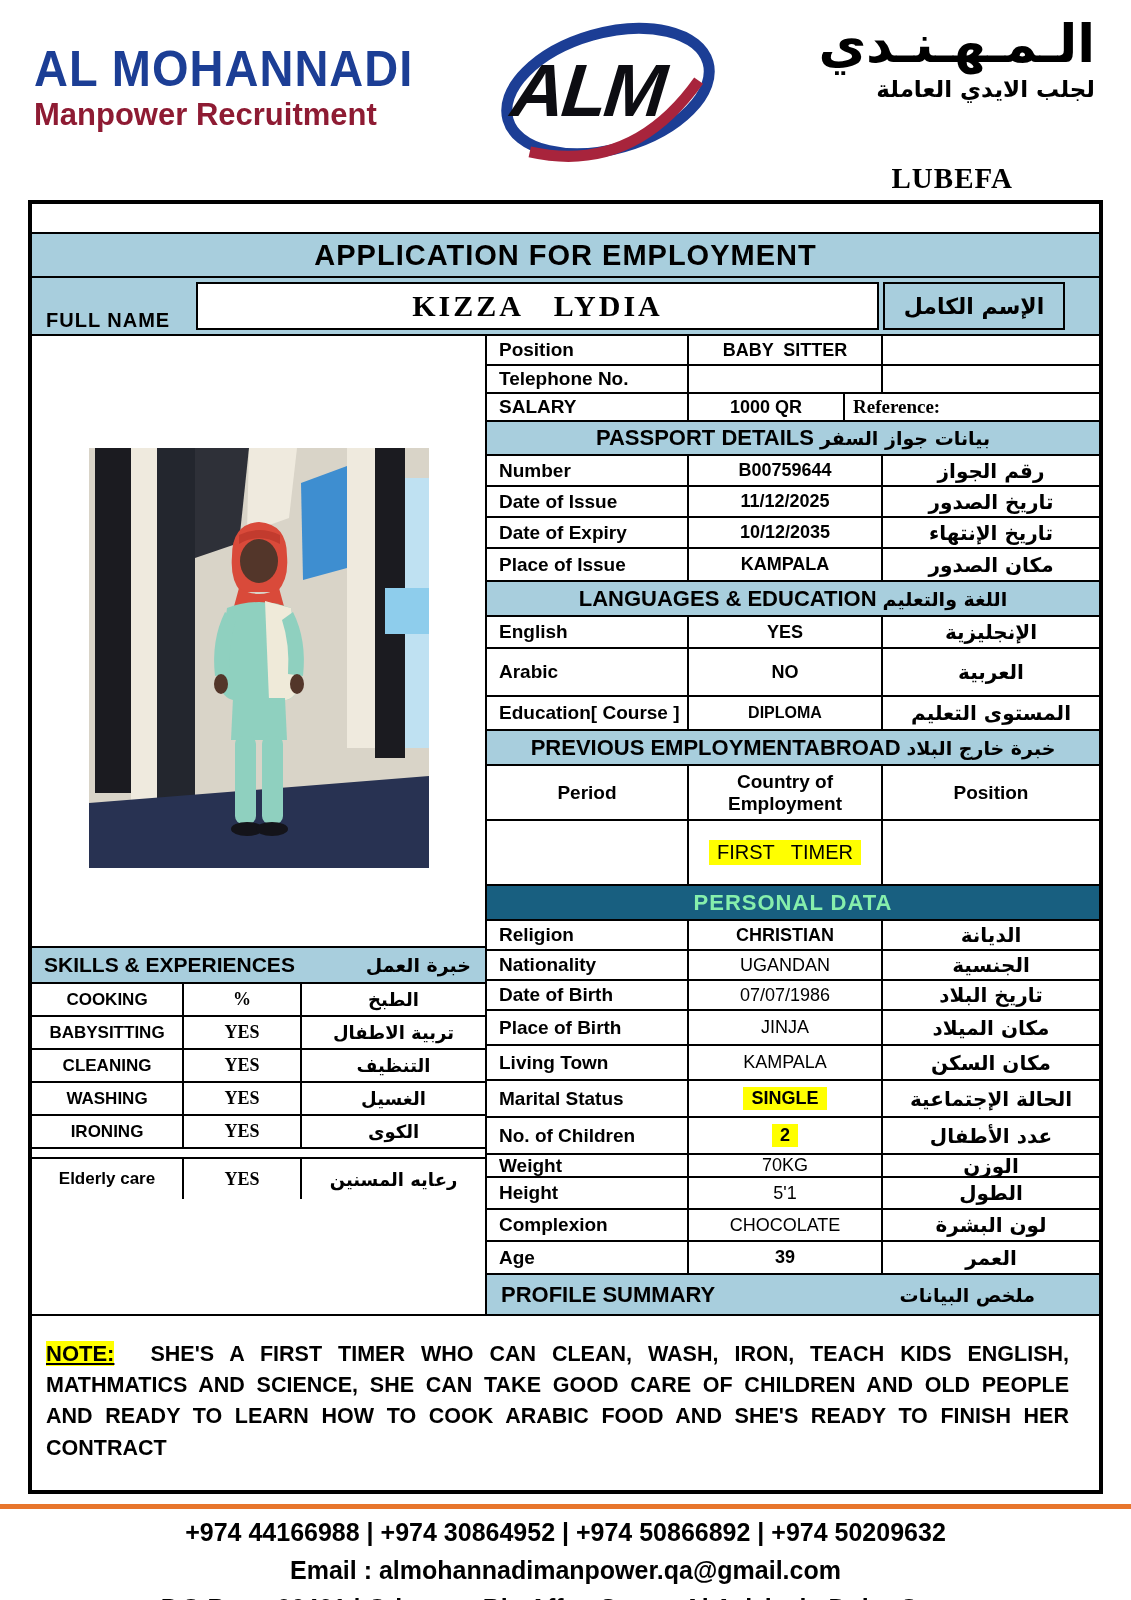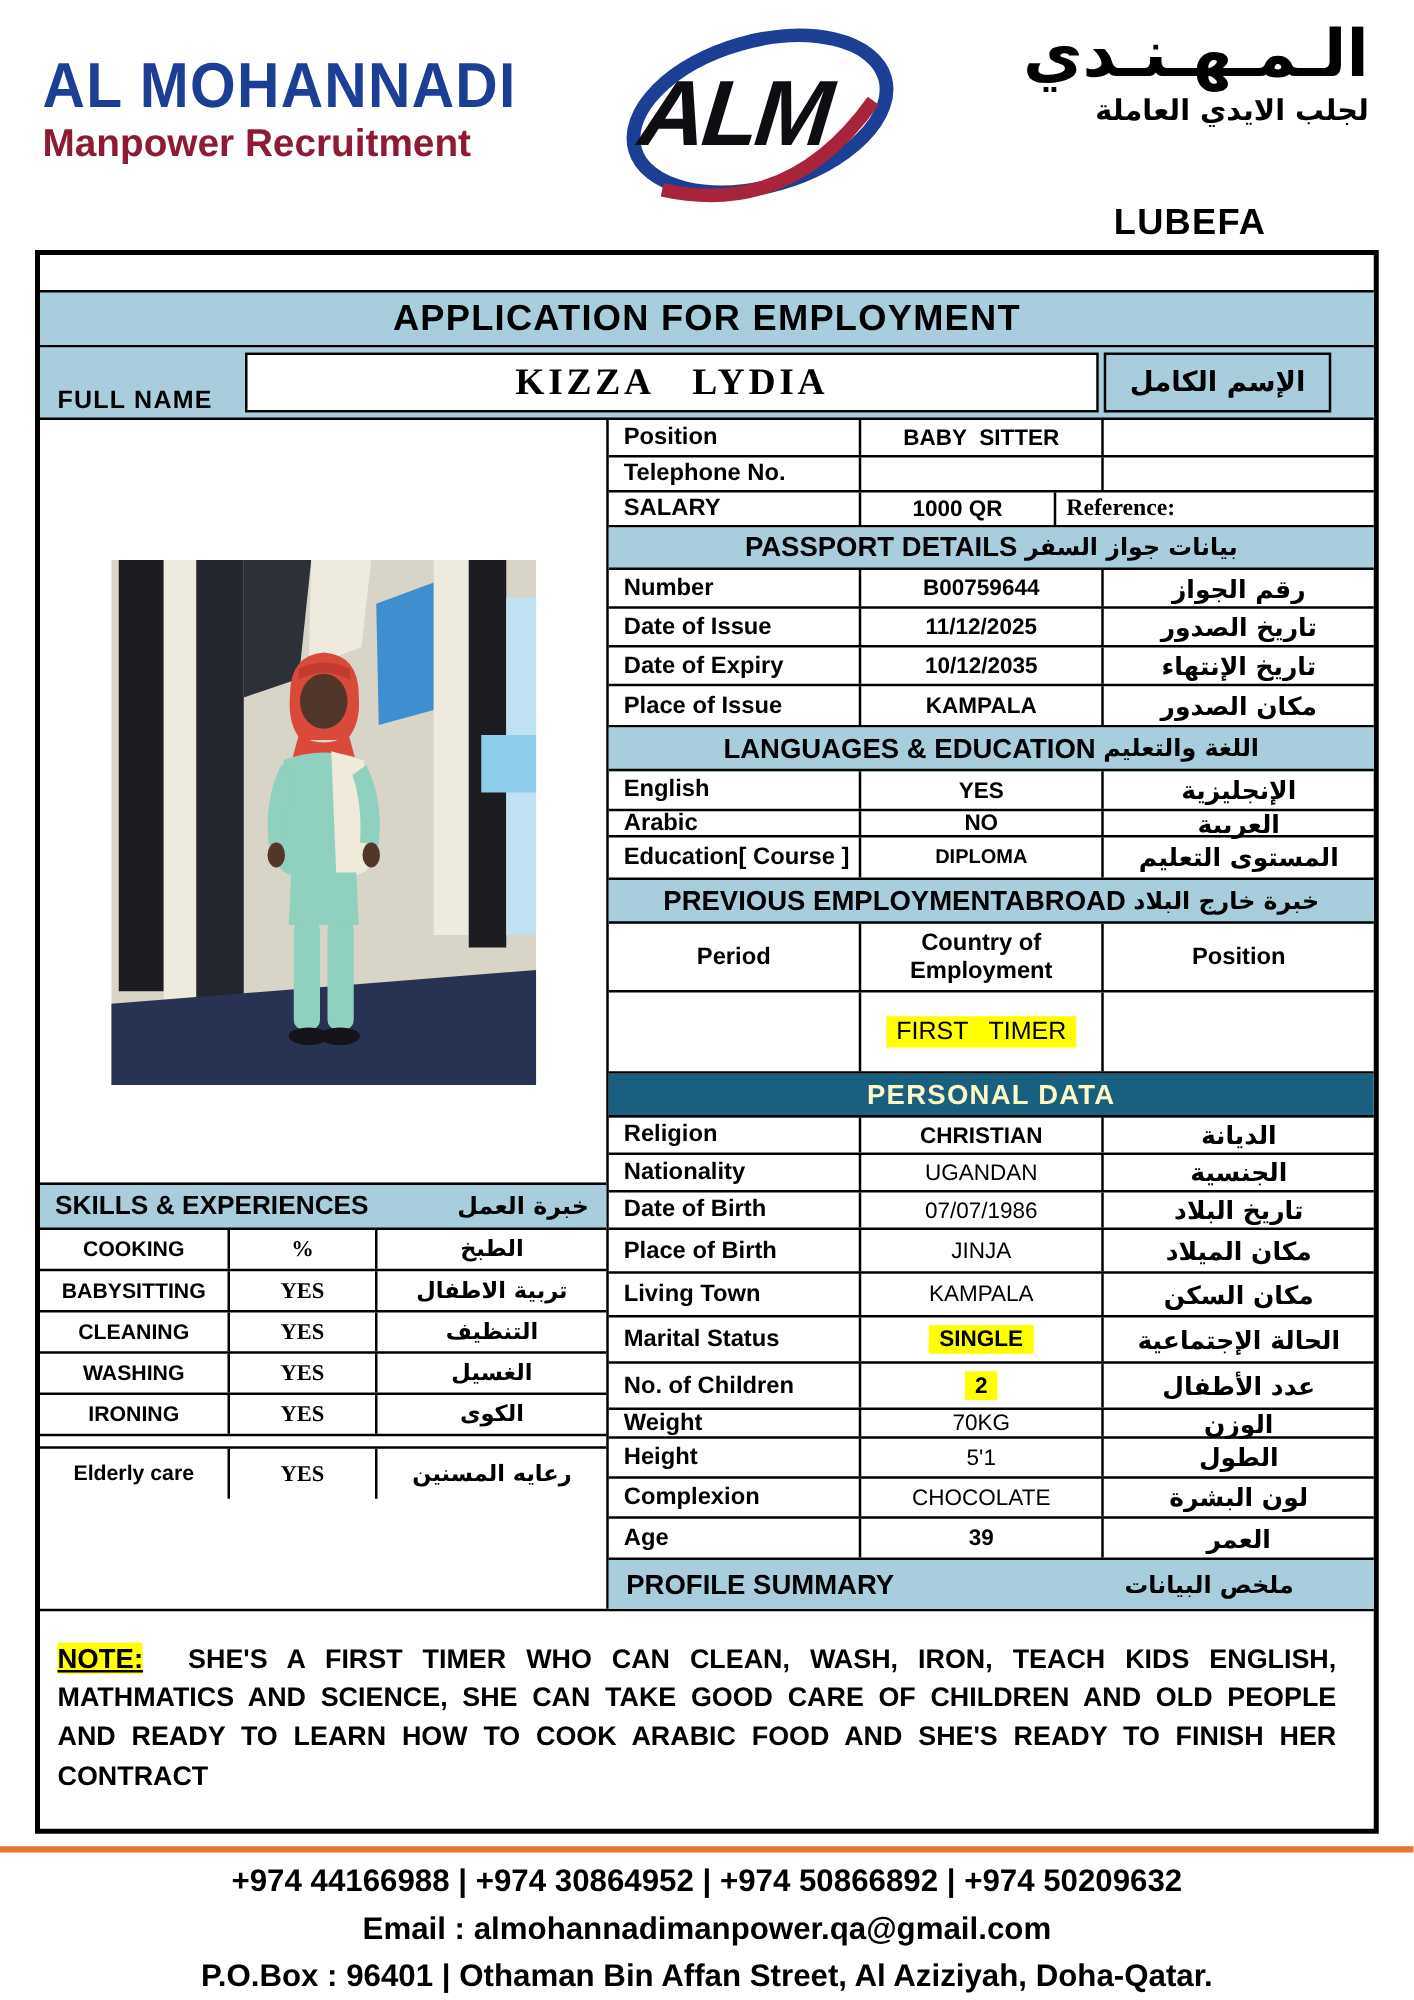--- a/index.html
+++ b/index.html
@@ -11,21 +11,21 @@
   .header { position:relative; height:200px; }
   .brand { position:absolute; left:34px; top:38px; }
   .brand-line1 { font-size:47px; font-weight:bold; color:#1c3e95; letter-spacing:1px; transform:scaleY(1.08); transform-origin:left top; }
   .brand-line2 { font-size:31px; font-weight:bold; color:#8e1b33; margin-top:4px; }
   .alm { position:absolute; left:486px; top:6px; width:244px; height:170px; }
   .alm-text { position:absolute; left:26px; top:42px; font-size:74px; font-weight:bold; font-style:italic; letter-spacing:-3px; color:#0d0d12; transform:skewX(-6deg); }
   .arabic-brand { position:absolute; right:36px; top:14px; text-align:right; }
   .ar { font-family:"DejaVu Sans", sans-serif; font-weight:bold; }
   .arabic-title { font-size:52px; font-weight:bold; letter-spacing:2px; }
   .arabic-sub { font-size:23px; font-weight:bold; letter-spacing:1px; margin-top:2px; }
-  .lubefa { position:absolute; right:118px; top:162px; font-size:29px; font-weight:bold; font-family:Liberation Sans, sans-serif; letter-spacing:1px;margin-left:44px; }
+  .lubefa { position:absolute; right:118px; top:162px; font-size:29px; font-weight:bold; font-family:Liberation Serif, serif; letter-spacing:1px;margin-left:44px; }
 
   
   .form { margin:0 28px; border:4px solid #000; background:#fff; }
   .form-topgap { height:28px; }
   .title-bar { height:46px; background:#a8cedd; border-top:2px solid #000; border-bottom:2px solid #000;
                display:flex; align-items:center; justify-content:center; font-size:29px; font-weight:bold; letter-spacing:1px; }
   .fullname-row { height:58px; background:#a8cedd; display:flex; align-items:center; border-bottom:2px solid #000; padding-left:14px; }
   .fullname-label { width:150px; font-weight:bold; font-size:20px; letter-spacing:1px;margin-top:28px; }
   .fullname-box { flex:1; height:48px; background:#fff; border:2px solid #000; display:flex; align-items:center; justify-content:center;
                   font-family:"Liberation Serif", serif; font-weight:bold; font-size:30px; letter-spacing:3px; white-space:pre; }
@@ -56,21 +56,21 @@
   .rvalue { width:196px; border-left:2px solid #000; border-right:2px solid #000; display:flex; align-items:center; justify-content:center;
             font-size:18px; white-space:pre; text-align:center; }
   .rvalue.b { font-weight:bold; }
   .rvalue.w158 { width:158px; }
   .rvalue.sm { font-size:16px; }
   .rar { flex:1; display:flex; align-items:center; justify-content:center; font-size:20px; }
   .rref { flex:1; display:flex; align-items:center; padding-left:8px; font-family:"Liberation Serif", serif; font-weight:bold; font-size:19px;border-radius:13px; }
   .sec-head { background:#a8cedd; display:flex; align-items:center; justify-content:center; gap:6px; font-weight:bold;
               font-size:22px; border-bottom:2px solid #000; }
   .sec-head .shar { font-size:19px; }
-  .sec-head.dark { background:#185f80; color:#fef9c3; letter-spacing:1px; }
+  .sec-head.dark { background:#185f80; color:#86efac; letter-spacing:1px; }
   .sec-head.profile { justify-content:space-between; padding:0 64px 0 14px; }
   .pcell { width:200px; display:flex; align-items:center; justify-content:center; }
   .pcell.mid { width:196px; border-left:2px solid #000; border-right:2px solid #000; }
   .pcell.lastc { flex:1; width:auto; }
   .pcell.head { font-weight:bold; font-size:19px; text-align:center; line-height:1.15; }
   .hl { background:#ffff00; padding:1px 8px; white-space:pre; }
   .ft { font-size:20px; font-weight:normal; }
 
   .note { padding:22px 30px 26px 14px; min-height:136px; }
   .note-p { font-weight:bold; font-size:21.5px; line-height:1.45; text-align:justify; word-spacing:3px; }
@@ -233,21 +233,21 @@
 
         <div class="sec-head" style="height:35px">
           <span>LANGUAGES &amp; EDUCATION</span>
           <span class="shar ar" dir="rtl">اللغة والتعليم</span>
         </div>
         <div class="rrow" style="height:32px">
           <div class="rlabel">English</div>
           <div class="rvalue b">YES</div>
           <div class="rar ar" dir="rtl">الإنجليزية</div>
         </div>
-        <div class="rrow" style="height:21px">
+        <div class="rrow" style="height:48px">
           <div class="rlabel">Arabic</div>
           <div class="rvalue b">NO</div>
           <div class="rar ar" dir="rtl">العربية</div>
         </div>
         <div class="rrow" style="height:34px">
           <div class="rlabel">Education[ Course ]</div>
           <div class="rvalue b sm">DIPLOMA</div>
           <div class="rar ar" dir="rtl">المستوى التعليم</div>
         </div>
 

